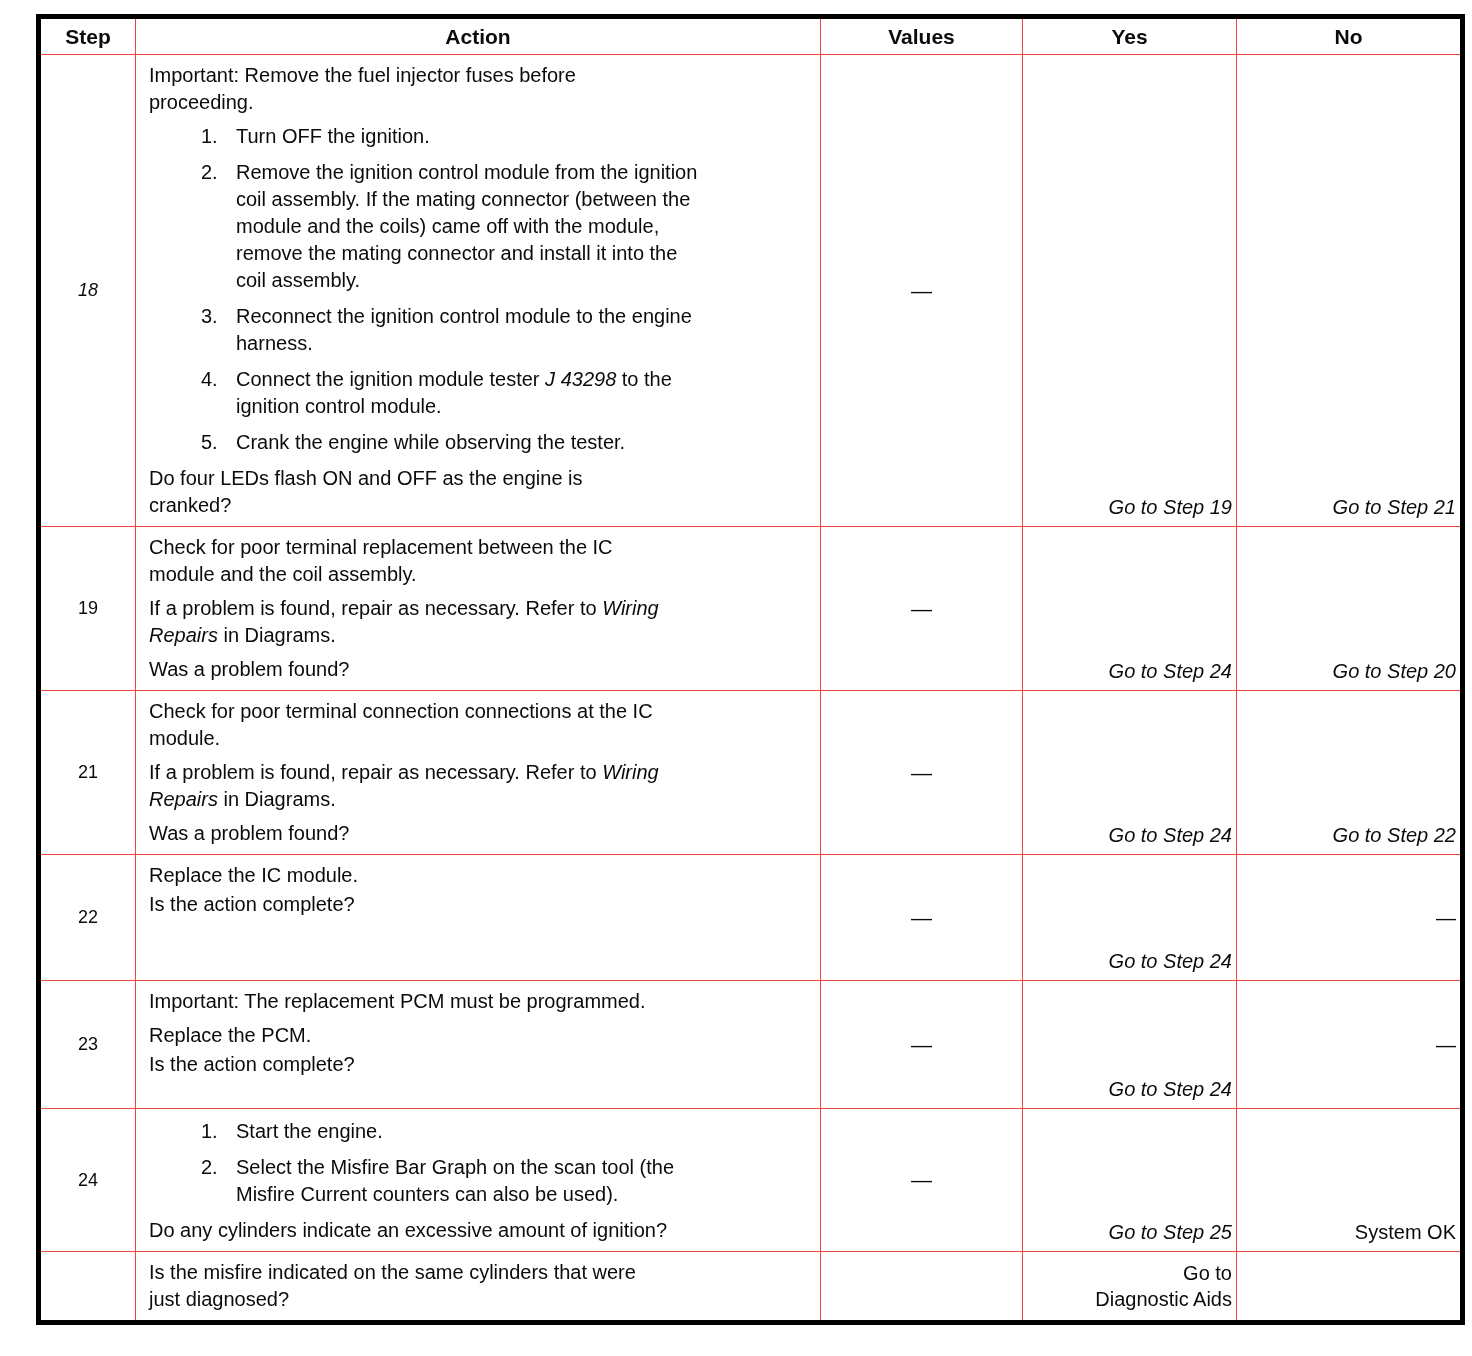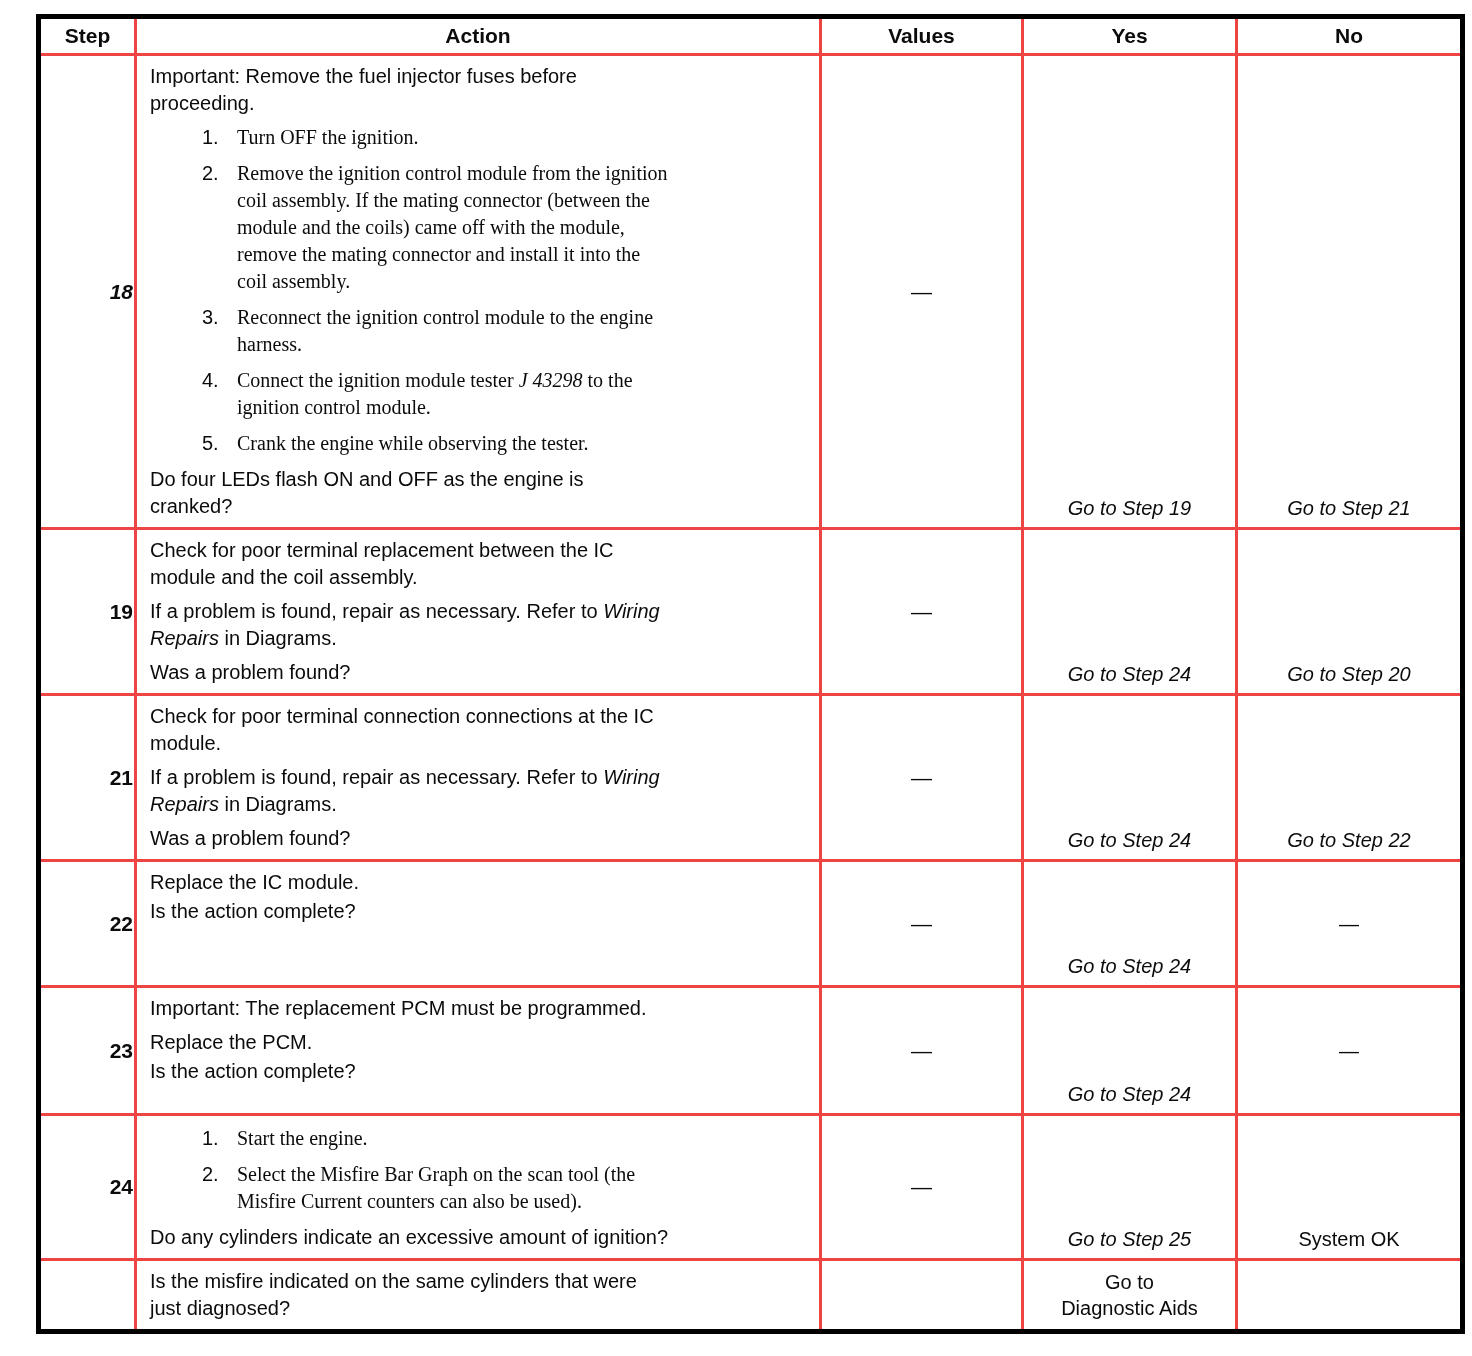--- a/index.html
+++ b/index.html
@@ -21,62 +21,62 @@
     table-layout: fixed;
     width: 1424px;
     border: 5px solid #000;
   }
   col.c-step   { width: 97px;  }
   col.c-action { width: 685px; }
   col.c-values { width: 202px; }
   col.c-yes    { width: 214px; }
   col.c-no     { width: 226px; }
 
-  th, td { border: 3px solid #ef4444; }
+  th, td { border: 1px solid #ef4444; }
 
   th {
     font-weight: bold;
     font-size: 21px;
     text-align: center;
     padding: 5px 2px;
     background: #fff;
   }
 
   td.step {
-    text-align: right;
+    text-align: center;
     vertical-align: middle;
-    font-size: 21px;
-    font-weight: bold;
+    font-size: 18px;
+    font-weight: normal;
   }
   td.step.ital { font-style: italic; }
 
   td.action {
     vertical-align: top;
     font-size: 20px;
     line-height: 27px;
     padding: 5px 24px 5px 13px;
   }
   .para { margin: 2px 0 7px 0; }
   .para:last-child { margin-bottom: 2px; }
   .pre { white-space: pre-line; }
   .b { font-weight: normal; }
   .i { font-style: italic; }
 
   .nlist { margin: 4px 0 2px 52px; }
   .li { display: flex; margin: 0 0 9px 0; }
   .li .num { flex: 0 0 35px; width: 35px; }
-  .li .itext { flex: 1 1 auto; font-family: Liberation Serif, serif; }
+  .li .itext { flex: 1 1 auto; }
 
   td.values {
     text-align: center;
     vertical-align: middle;
     font-size: 21px;
   }
   td.route {
-    text-align: center;
+    text-align: right;
     vertical-align: bottom;
     font-size: 20px;
     line-height: 26px;
     padding: 3px 4px 6px 4px;
   }
   td.route.mid { vertical-align: middle; padding-bottom: 3px; }
 
   
   tr.h-hdr { height: 38px; }
   tr.h-18  { height: 452px; }

